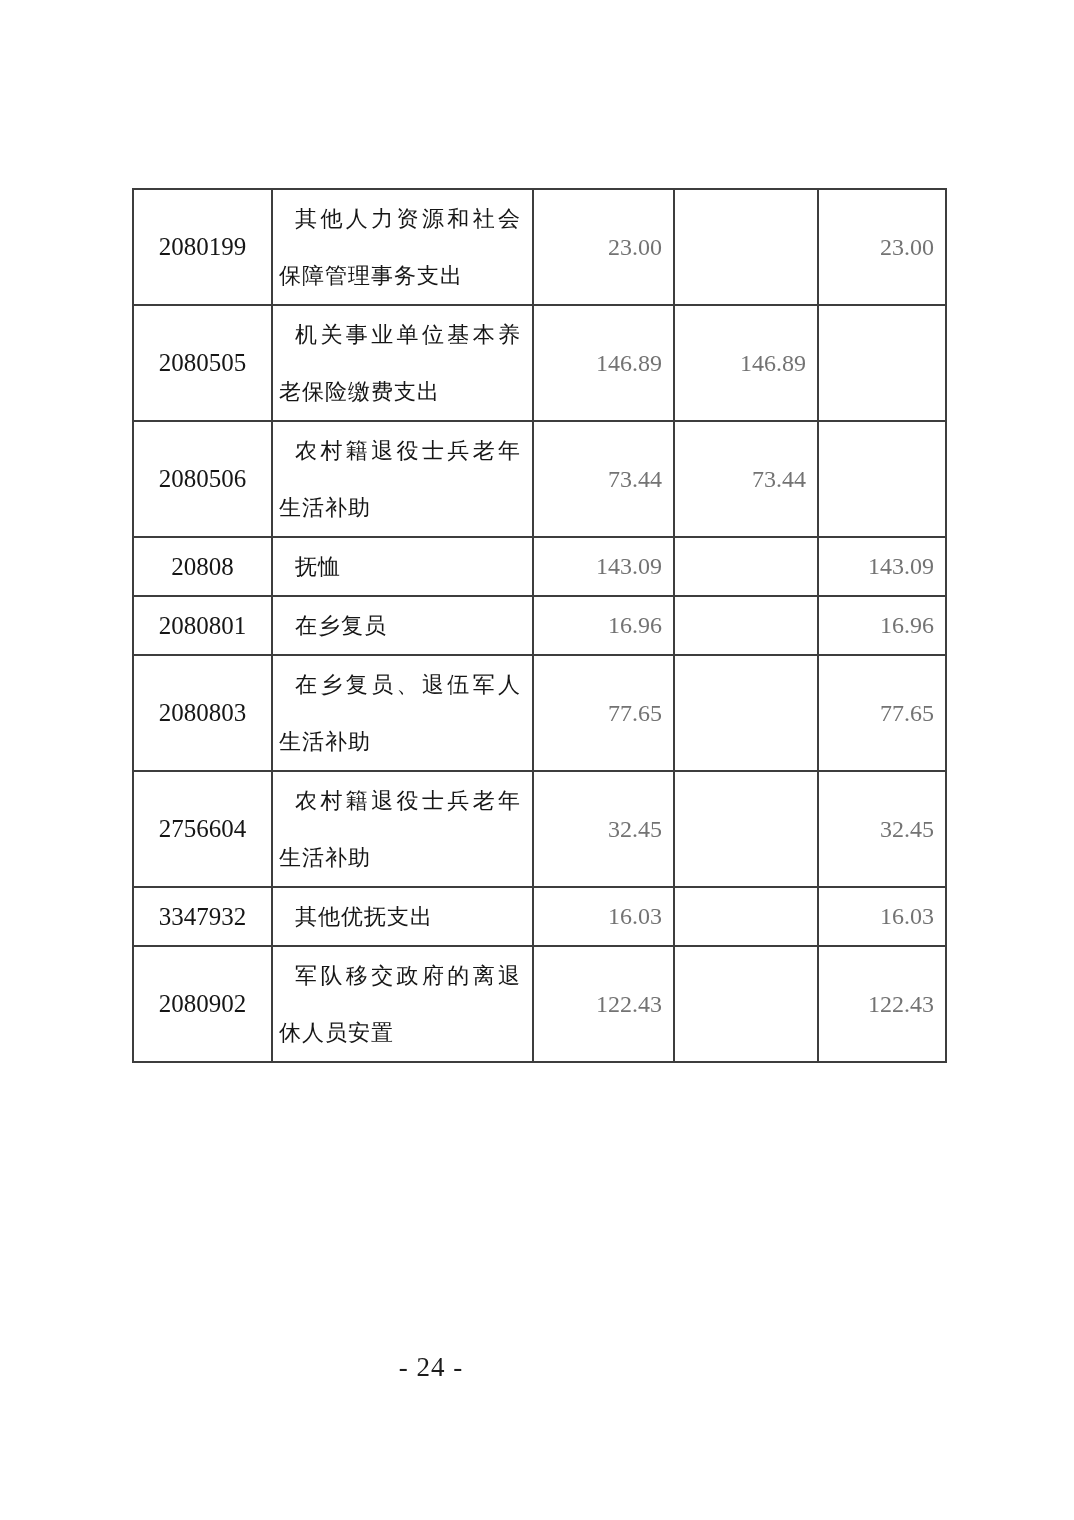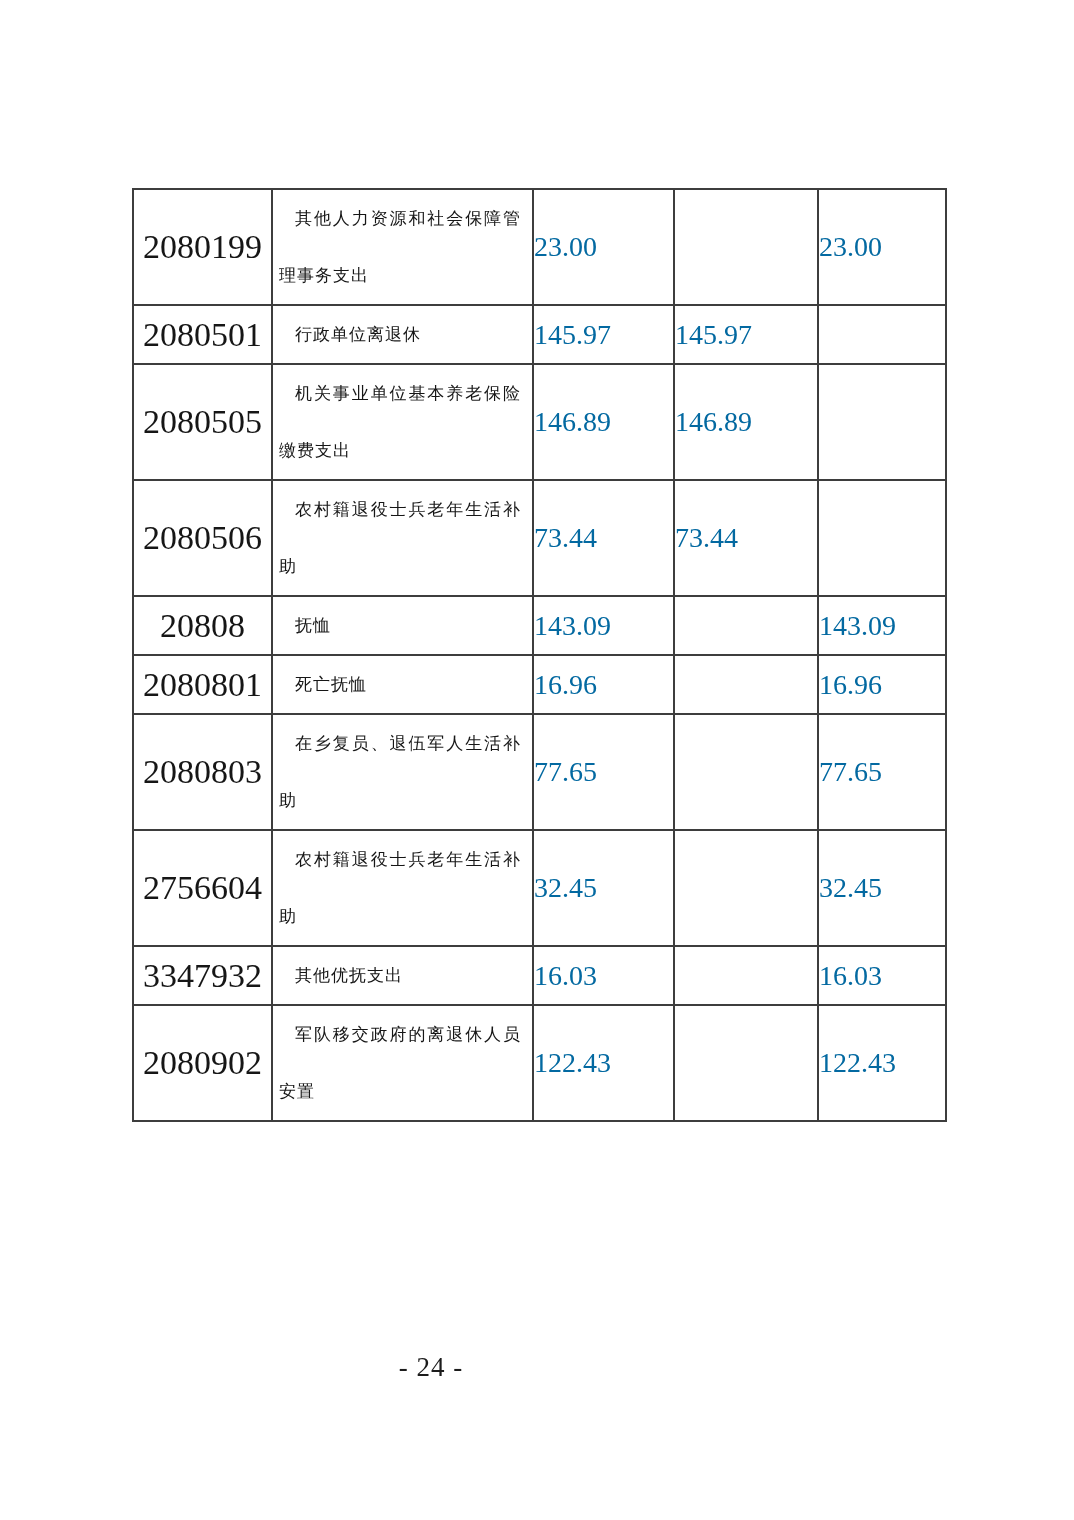--- a/index.html
+++ b/index.html
@@ -27,40 +27,40 @@
   }
   table.budget-table td {
     border: 2px solid #3d3d3d;
     vertical-align: middle;
     overflow: hidden;
   }
   tr.row { height: 57px; }
   tr.row.tall { height: 114px; }
   td.code {
     text-align: center;
-    font-size: 34px;
+    font-size: 25px;
     letter-spacing: 0px;
     color: #161616;
   }
   td.name {
-    font-size: 17px;
+    font-size: 22px;
     line-height: 57px;
     letter-spacing: 1px;
     text-align: justify;
     text-justify: inter-ideograph;
     text-align-last: left;
     padding: 0 11px 0 6px;
     text-indent: 16px;
     color: #161616;
   }
   td.num {
-    text-align: left;
+    text-align: right;
     padding-right: 11px;
-    font-size: 28px;
-    color: #0369a1;
+    font-size: 24px;
+    color: #737373;
   }
   .footer {
     position: absolute;
     left: 0;
     width: 862px;
     top: 1352px;
     text-align: center;
     font-size: 27px;
     color: #1c1c1c;
     letter-spacing: 1px;
@@ -82,27 +82,20 @@
     <tbody id="table-body">
   <tr class="row tall">
     <td class="code">2080199</td>
     <td class="name">其他人力资源和社会保障管理事务支出</td>
     <td class="num">23.00</td>
     <td class="num"></td>
     <td class="num">23.00</td>
   </tr>
 
 
-  <tr class="row">
-    <td class="code">2080501</td>
-    <td class="name">行政单位离退休</td>
-    <td class="num">145.97</td>
-    <td class="num">145.97</td>
-    <td class="num"></td>
-  </tr>
 
 
   <tr class="row tall">
     <td class="code">2080505</td>
     <td class="name">机关事业单位基本养老保险缴费支出</td>
     <td class="num">146.89</td>
     <td class="num">146.89</td>
     <td class="num"></td>
   </tr>
 
@@ -117,21 +110,21 @@
   <tr class="row">
     <td class="code">20808</td>
     <td class="name">抚恤</td>
     <td class="num">143.09</td>
     <td class="num"></td>
     <td class="num">143.09</td>
   </tr>
 
   <tr class="row">
     <td class="code">2080801</td>
-    <td class="name">死亡抚恤</td>
+    <td class="name">在乡复员</td>
     <td class="num">16.96</td>
     <td class="num"></td>
     <td class="num">16.96</td>
   </tr>
 
   <tr class="row tall">
     <td class="code">2080803</td>
     <td class="name">在乡复员、退伍军人生活补助</td>
     <td class="num">77.65</td>
     <td class="num"></td>

